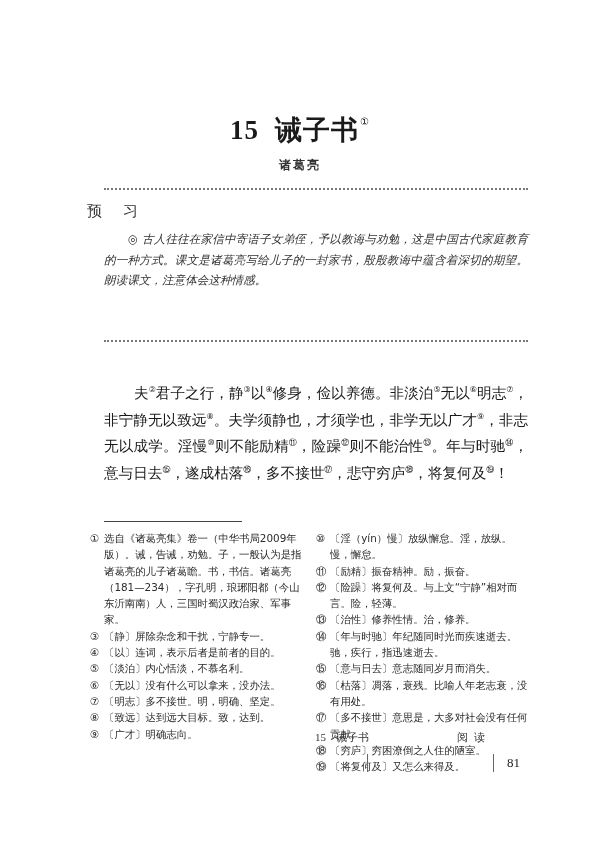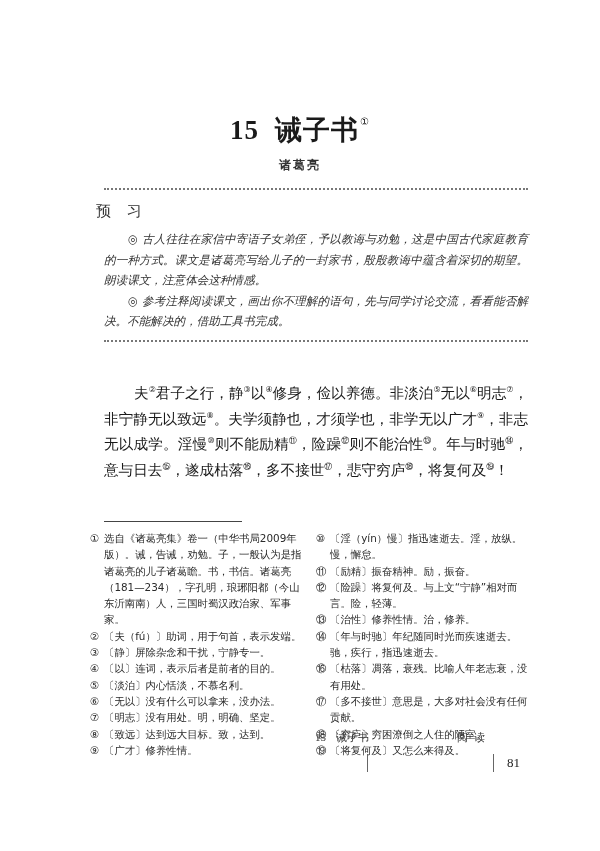--- a/index.html
+++ b/index.html
@@ -9,24 +9,24 @@
   }
   .page { position: absolute; left: 0; top: 0; width: 600px; height: 851px; }
   .title-block { position: absolute; top: 112px; left: 0; width: 600px; text-align: center; }
   .title { font-size: 27px; font-weight: bold; color: #1a1a1a; letter-spacing: 1px; }
   .title .num { font-family: "Liberation Serif", serif; margin-right: 16px; }
   .title sup { font-size: 10px; font-weight: normal; vertical-align: 14px; margin-left: 1px; }
   .author { position: absolute; top: 157px; left: 0; width: 600px; text-align: center; font-size: 12px; font-weight: bold; letter-spacing: 2px; color: #333; font-family: Liberation Sans, sans-serif; }
   .dotline { position: absolute; left: 104px; width: 424px; height: 0; border-top: 2px dotted #777; }
   .dot-top { top: 188px; }
   .dot-bottom { top: 340px; }
-  .preview-heading { position: absolute; left: 96px; top: 202px; font-size: 15px; letter-spacing: 6px; color: #333; font-family: Liberation Serif, serif; }
+  .preview-heading { position: absolute; left: 87px; top: 202px; font-size: 15px; letter-spacing: 6px; color: #333; font-family: Liberation Mono, monospace; }
   .preview-body { position: absolute; left: 104px; top: 229px; width: 424px; font-size: 11.6px; line-height: 20.5px; color: #333; font-style: italic; text-align: justify; }
   .preview-body p { margin: 0; text-indent: 24px; }
-  .main-text { position: absolute; left: 104px; top: 379px; width: 424px; font-size: 14.6px; line-height: 22.5px; color: #1a1a1a; text-align: justify; text-indent: 30px; font-family: Liberation Serif, serif; }
+  .main-text { position: absolute; left: 104px; top: 379px; width: 424px; font-size: 14.6px; line-height: 22.5px; color: #1a1a1a; text-align: justify; text-indent: 30px; font-family: Liberation Mono, monospace; }
   .main-text sup { font-size: 8px; vertical-align: 6px; }
   .fn-rule { position: absolute; left: 104px; top: 521px; width: 138px; border-top: 1px solid #444; }
   .fn-col { position: absolute; top: 530px; width: 212px; font-size: 10.4px; line-height: 16.3px; color: #2a2a2a; font-family: "DejaVu Sans", sans-serif; }
   .fn-left { left: 90px; }
   .fn-right { left: 316px; width: 214px; }
   .fn-item { padding-left: 14px; text-indent: -14px; margin: 0; }
   .fn-mark { display: inline-block; width: 14px; text-indent: 0; }
   .footer { position: absolute; top: 730px; font-size: 11px; color: #333; font-family: "DejaVu Sans", sans-serif; }
   .footer-left { left: 315px; }
   .footer-left .num { margin-right: 10px; font-family: "Liberation Serif", serif; }
@@ -45,46 +45,45 @@
       <span class="num">15</span><span>诫子书</span><sup>①</sup>
     </span>
   </div>
   <div class="author">诸葛亮</div>
 
   <div class="dotline dot-top"></div>
 
   <div class="preview-heading">预 习</div>
   <div class="preview-body">
     <p>◎ 古人往往在家信中寄语子女弟侄，予以教诲与劝勉，这是中国古代家庭教育的一种方式。课文是诸葛亮写给儿子的一封家书，殷殷教诲中蕴含着深切的期望。朗读课文，注意体会这种情感。</p>
-    <p>◎ 参考注释阅读课文，画出你不理解的语句，先与同学讨论交流，看看能否解决。不能解决的，借助工具书完成。</p>
   </div>
 
   <div class="dotline dot-bottom"></div>
 
   <div class="main-text" id="main-text"><span>夫</span><sup>②</sup><span>君子之行，静</span><sup>③</sup><span>以</span><sup>④</sup><span>修身，俭以养德。非淡泊</span><sup>⑤</sup><span>无以</span><sup>⑥</sup><span>明志</span><sup>⑦</sup><span>，非宁静无以致远</span><sup>⑧</sup><span>。夫学须静也，才须学也，非学无以广才</span><sup>⑨</sup><span>，非志无以成学。淫慢</span><sup>⑩</sup><span>则不能励精</span><sup>⑪</sup><span>，险躁</span><sup>⑫</sup><span>则不能治性</span><sup>⑬</sup><span>。年与时驰</span><sup>⑭</sup><span>，意与日去</span><sup>⑮</sup><span>，遂成枯落</span><sup>⑯</sup><span>，多不接世</span><sup>⑰</sup><span>，悲守穷庐</span><sup>⑱</sup><span>，将复何及</span><sup>⑲</sup><span>！</span></div>
 
   <div class="fn-rule"></div>
 
   <div class="fn-col fn-left" id="fn-left">
       <p class="fn-item"><span class="fn-mark">①</span><span>选自《诸葛亮集》卷一（中华书局2009年版）。诫，告诫，劝勉。子，一般认为是指诸葛亮的儿子诸葛瞻。书，书信。诸葛亮（181—234），字孔明，琅琊阳都（今山东沂南南）人，三国时蜀汉政治家、军事家。</span></p>
-      <p class="fn-item"><span class="fn-mark">②</span><span>〔夫（fú）〕助词，用于句首，表示发端。</span></p>
       <p class="fn-item"><span class="fn-mark">③</span><span>〔静〕屏除杂念和干扰，宁静专一。</span></p>
       <p class="fn-item"><span class="fn-mark">④</span><span>〔以〕连词，表示后者是前者的目的。</span></p>
       <p class="fn-item"><span class="fn-mark">⑤</span><span>〔淡泊〕内心恬淡，不慕名利。</span></p>
       <p class="fn-item"><span class="fn-mark">⑥</span><span>〔无以〕没有什么可以拿来，没办法。</span></p>
-      <p class="fn-item"><span class="fn-mark">⑦</span><span>〔明志〕没有用处。明，明确、坚定。</span></p>
+      <p class="fn-item"><span class="fn-mark">⑦</span><span>〔明志〕多不接世。明，明确、坚定。</span></p>
       <p class="fn-item"><span class="fn-mark">⑧</span><span>〔致远〕达到远大目标。致，达到。</span></p>
-      <p class="fn-item"><span class="fn-mark">⑨</span><span>〔广才〕修养性情。</span></p>
+      <p class="fn-item"><span class="fn-mark">⑨</span><span>〔广才〕明确志向。</span></p>
     </div>
   <div class="fn-col fn-right" id="fn-right">
-      <p class="fn-item"><span class="fn-mark">⑩</span><span>〔淫（yín）慢〕指迅速逝去。淫，放纵。慢，懈怠。</span></p>
+      <p class="fn-item"><span class="fn-mark">⑩</span><span>〔淫（yín）慢〕放纵懈怠。淫，放纵。慢，懈怠。</span></p>
       <p class="fn-item"><span class="fn-mark">⑪</span><span>〔励精〕振奋精神。励，振奋。</span></p>
       <p class="fn-item"><span class="fn-mark">⑫</span><span>〔险躁〕将复何及。与上文“宁静”相对而言。险，轻薄。</span></p>
       <p class="fn-item"><span class="fn-mark">⑬</span><span>〔治性〕修养性情。治，修养。</span></p>
       <p class="fn-item"><span class="fn-mark">⑭</span><span>〔年与时驰〕年纪随同时光而疾速逝去。驰，疾行，指迅速逝去。</span></p>
+      <p class="fn-item"><span class="fn-mark">⑮</span><span>〔意与日去〕意志随同岁月而消失。</span></p>
       <p class="fn-item"><span class="fn-mark">⑯</span><span>〔枯落〕凋落，衰残。比喻人年老志衰，没有用处。</span></p>
       <p class="fn-item"><span class="fn-mark">⑰</span><span>〔多不接世〕意思是，大多对社会没有任何贡献。</span></p>
       <p class="fn-item"><span class="fn-mark">⑱</span><span>〔穷庐〕穷困潦倒之人住的陋室。</span></p>
       <p class="fn-item"><span class="fn-mark">⑲</span><span>〔将复何及〕又怎么来得及。</span></p>
     </div>
 
   <div class="footer footer-left">
     <span class="num">15</span><span>诫子书</span>
   </div>
   <div class="footer-bar1"></div>

